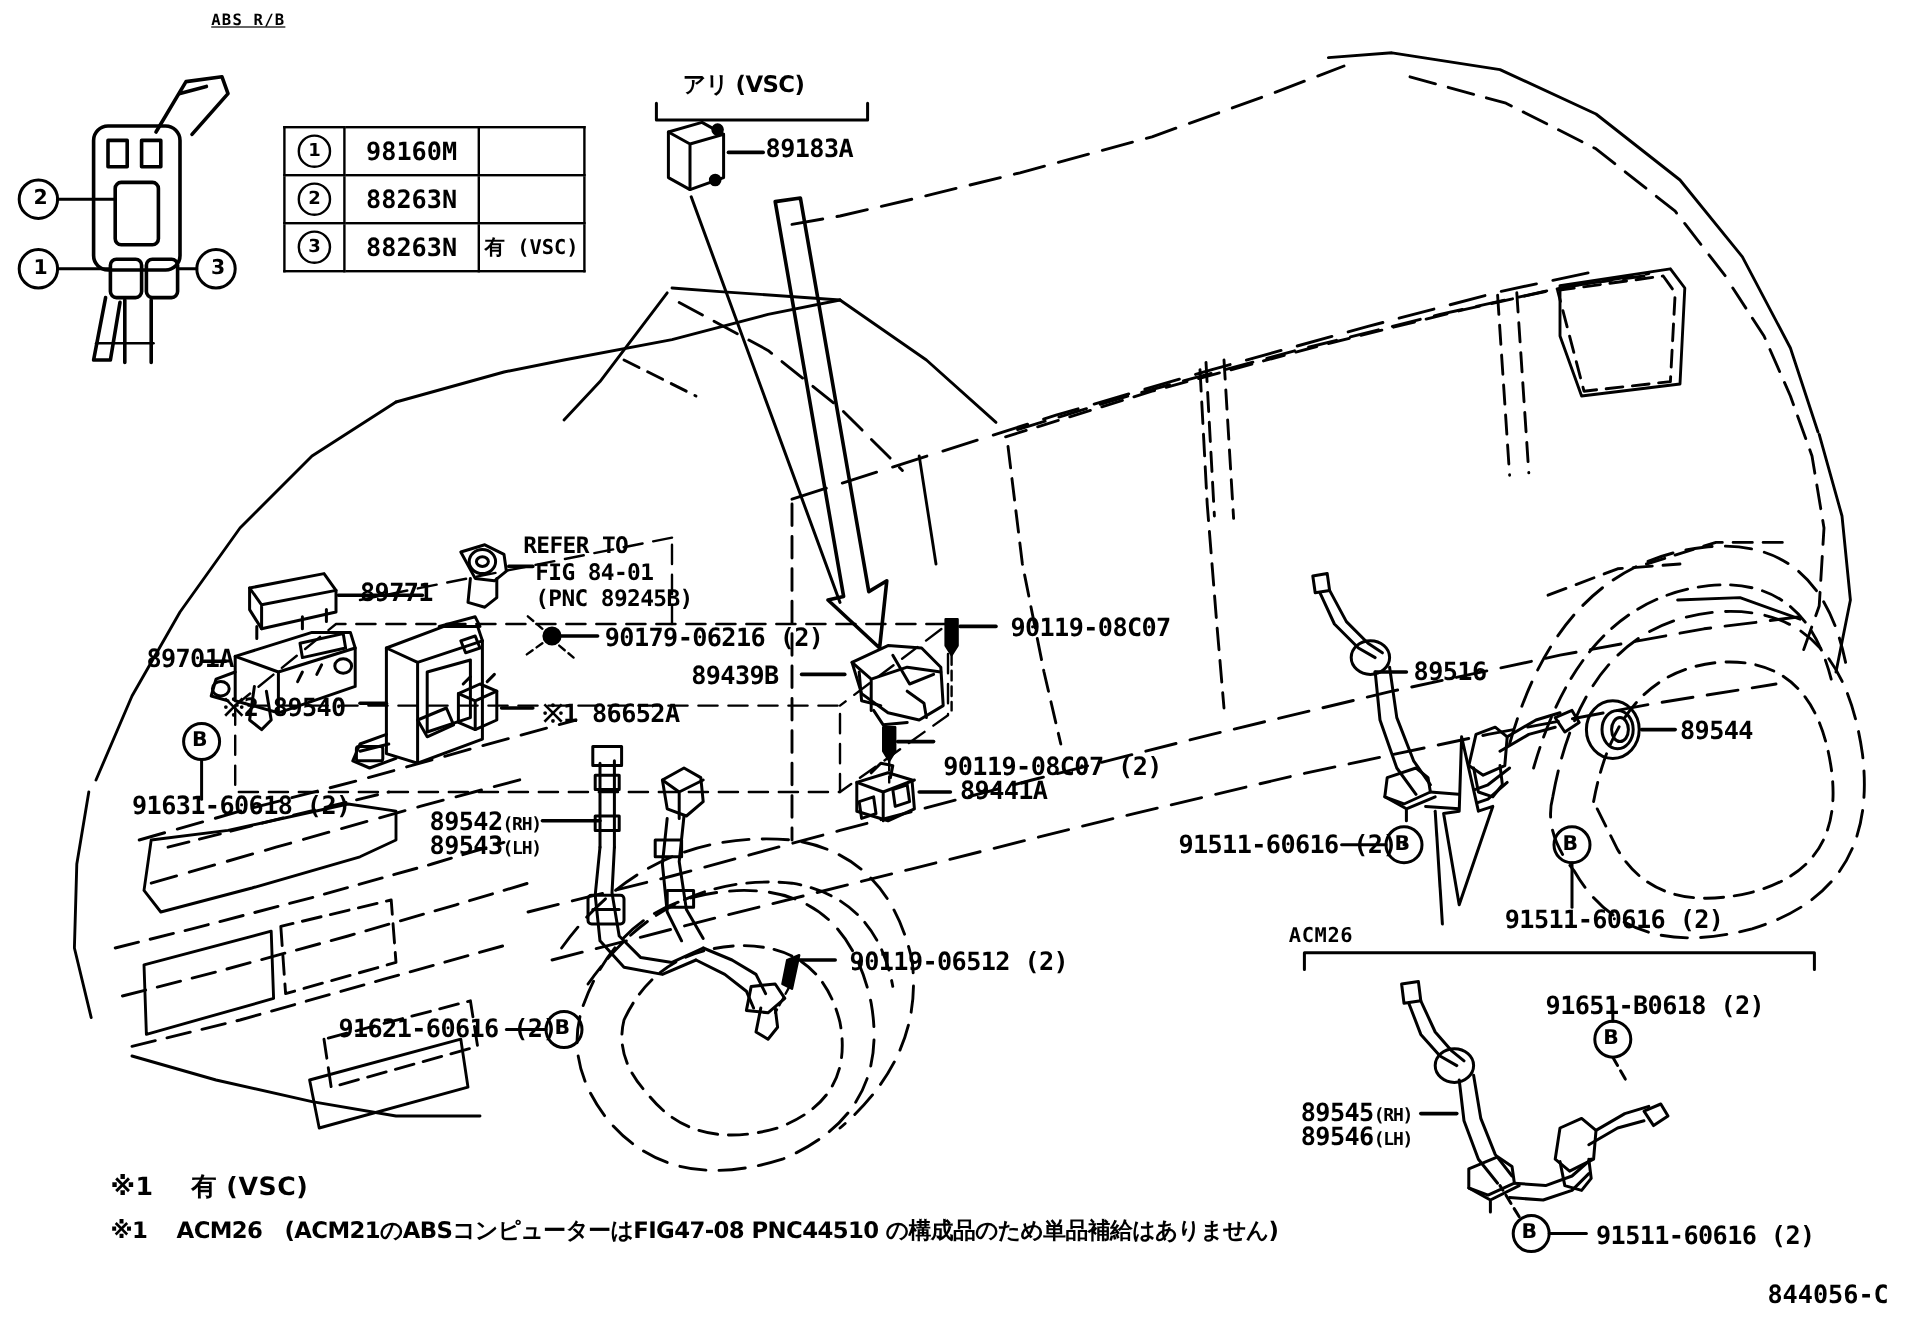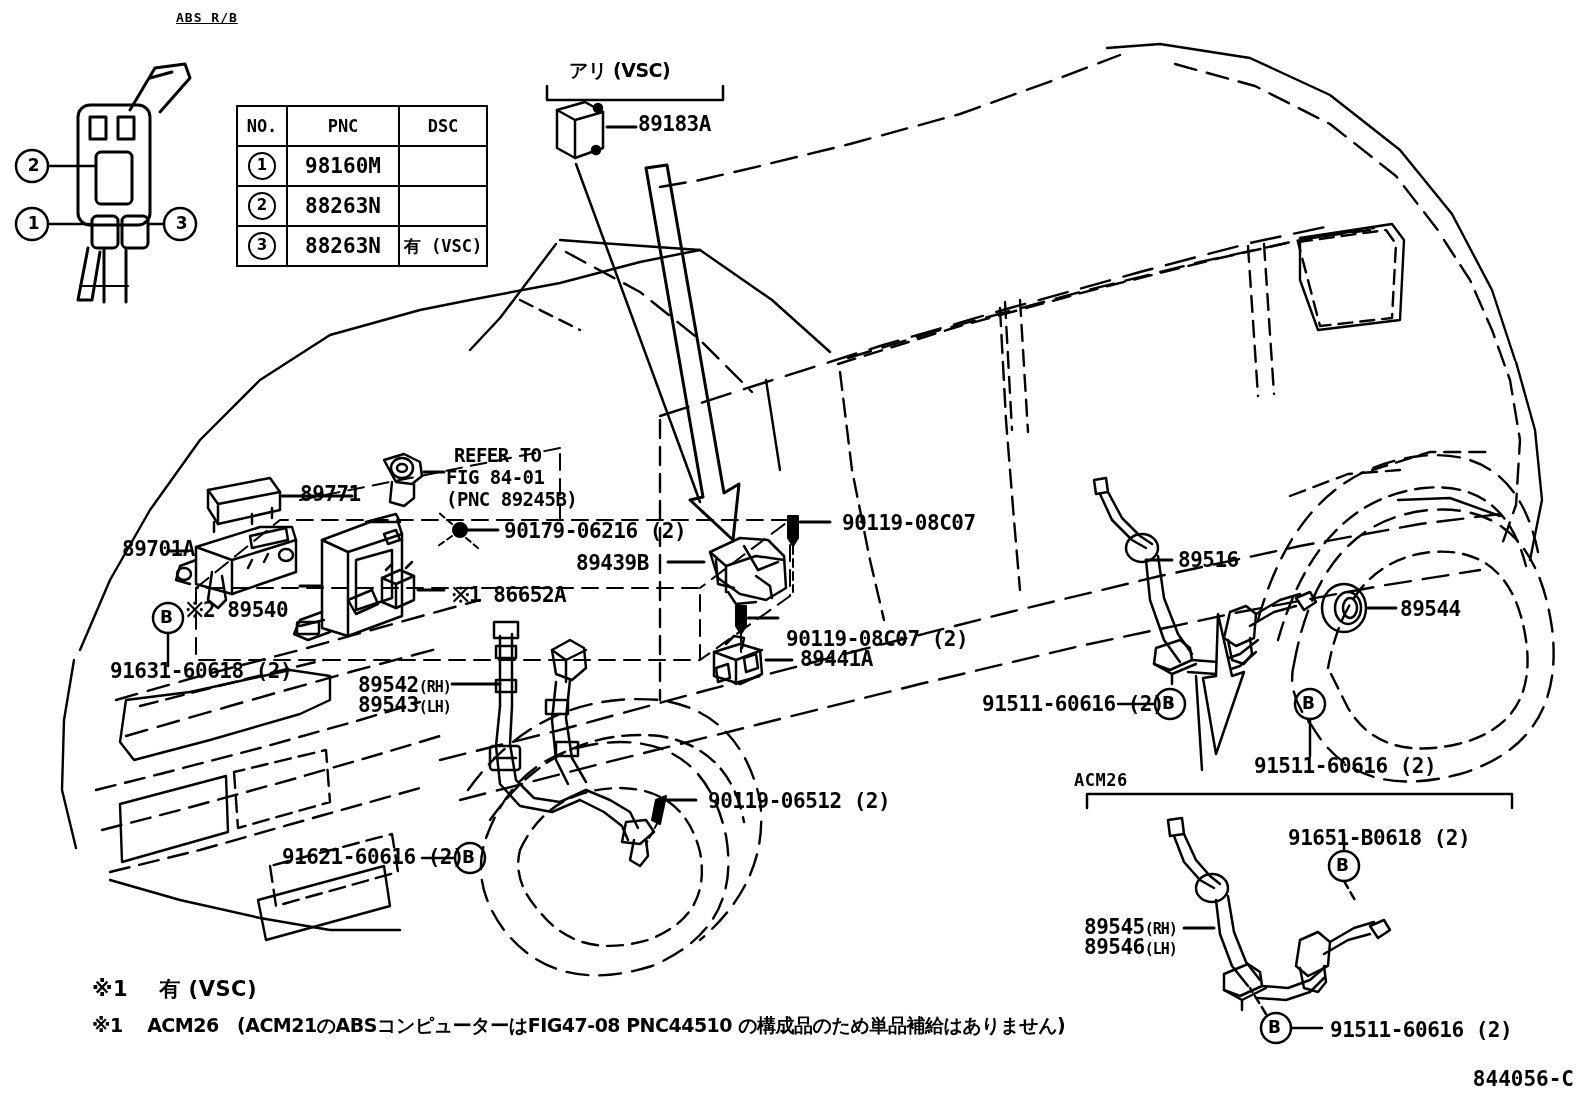--- a/index.html
+++ b/index.html
@@ -355,25 +355,20 @@
 
   <div class="lbl ttl" style="left:176px; top:10px;">ABS R/B</div>
 
   <div class="lbl" style="left:24px; top:155px; font-size:17px; width:20px; text-align:center;">2</div>
   <div class="lbl" style="left:24px; top:213px; font-size:17px; width:20px; text-align:center;">1</div>
   <div class="lbl" style="left:172px; top:213px; font-size:17px; width:20px; text-align:center;">3</div>
 
   <div class="tblwrap">
     <table class="abs">
       <tbody>
-          <tr>
-        <td class="c-no hdr">NO.</td>
-        <td class="c-pnc hdr">PNC</td>
-        <td class="c-dsc hdr">DSC</td>
-      </tr>
       <tr>
         <td class="c-no">
           <span class="circnum">1</span>
         </td>
         <td class="c-pnc">98160M</td>
         <td class="c-dsc"></td>
       </tr>
       <tr>
         <td class="c-no">
           <span class="circnum">2</span>
@@ -393,25 +388,25 @@
   </div>
 
   <div class="lbl note-s" style="left:521px; top:58px;margin-left:48px;">アリ (VSC)</div>
 
   <div class="lbl pn" style="left:638px; top:112px;">89183A</div>
 
   <div class="lbl pn" style="left:300px; top:482px;">89771</div>
 
   <div class="lbl pn" style="left:122px; top:537px;">89701A</div>
 
-  <div class="lbl pn" style="left:186px; top:595px;text-align:right;">※2 89540</div>
+  <div class="lbl pn" style="left:186px; top:575px;text-align:right;">※2 89540</div>
 
   <div class="lbl pn" style="left:452px; top:580px;">※1 86652A</div>
 
-  <div class="lbl pn-s" style="left:454px; top:444px;">REFER TO</div>
+  <div class="lbl pn-s" style="left:436px; top:444px;">REFER TO</div>
   <div class="lbl pn-s" style="left:446px; top:466px;">FIG 84-01</div>
   <div class="lbl pn-s" style="left:446px; top:488px;">(PNC 89245B)</div>
 
   <div class="lbl pn" style="left:504px; top:519px;">90179-06216 (2)</div>
 
   <div class="lbl pn" style="left:576px; top:551px;">89439B</div>
 
   <div class="lbl pn" style="left:842px; top:511px;">90119-08C07</div>
 
   <div class="lbl pn" style="left:786px; top:607px;margin-top:20px;">90119-08C07 (2)</div>

